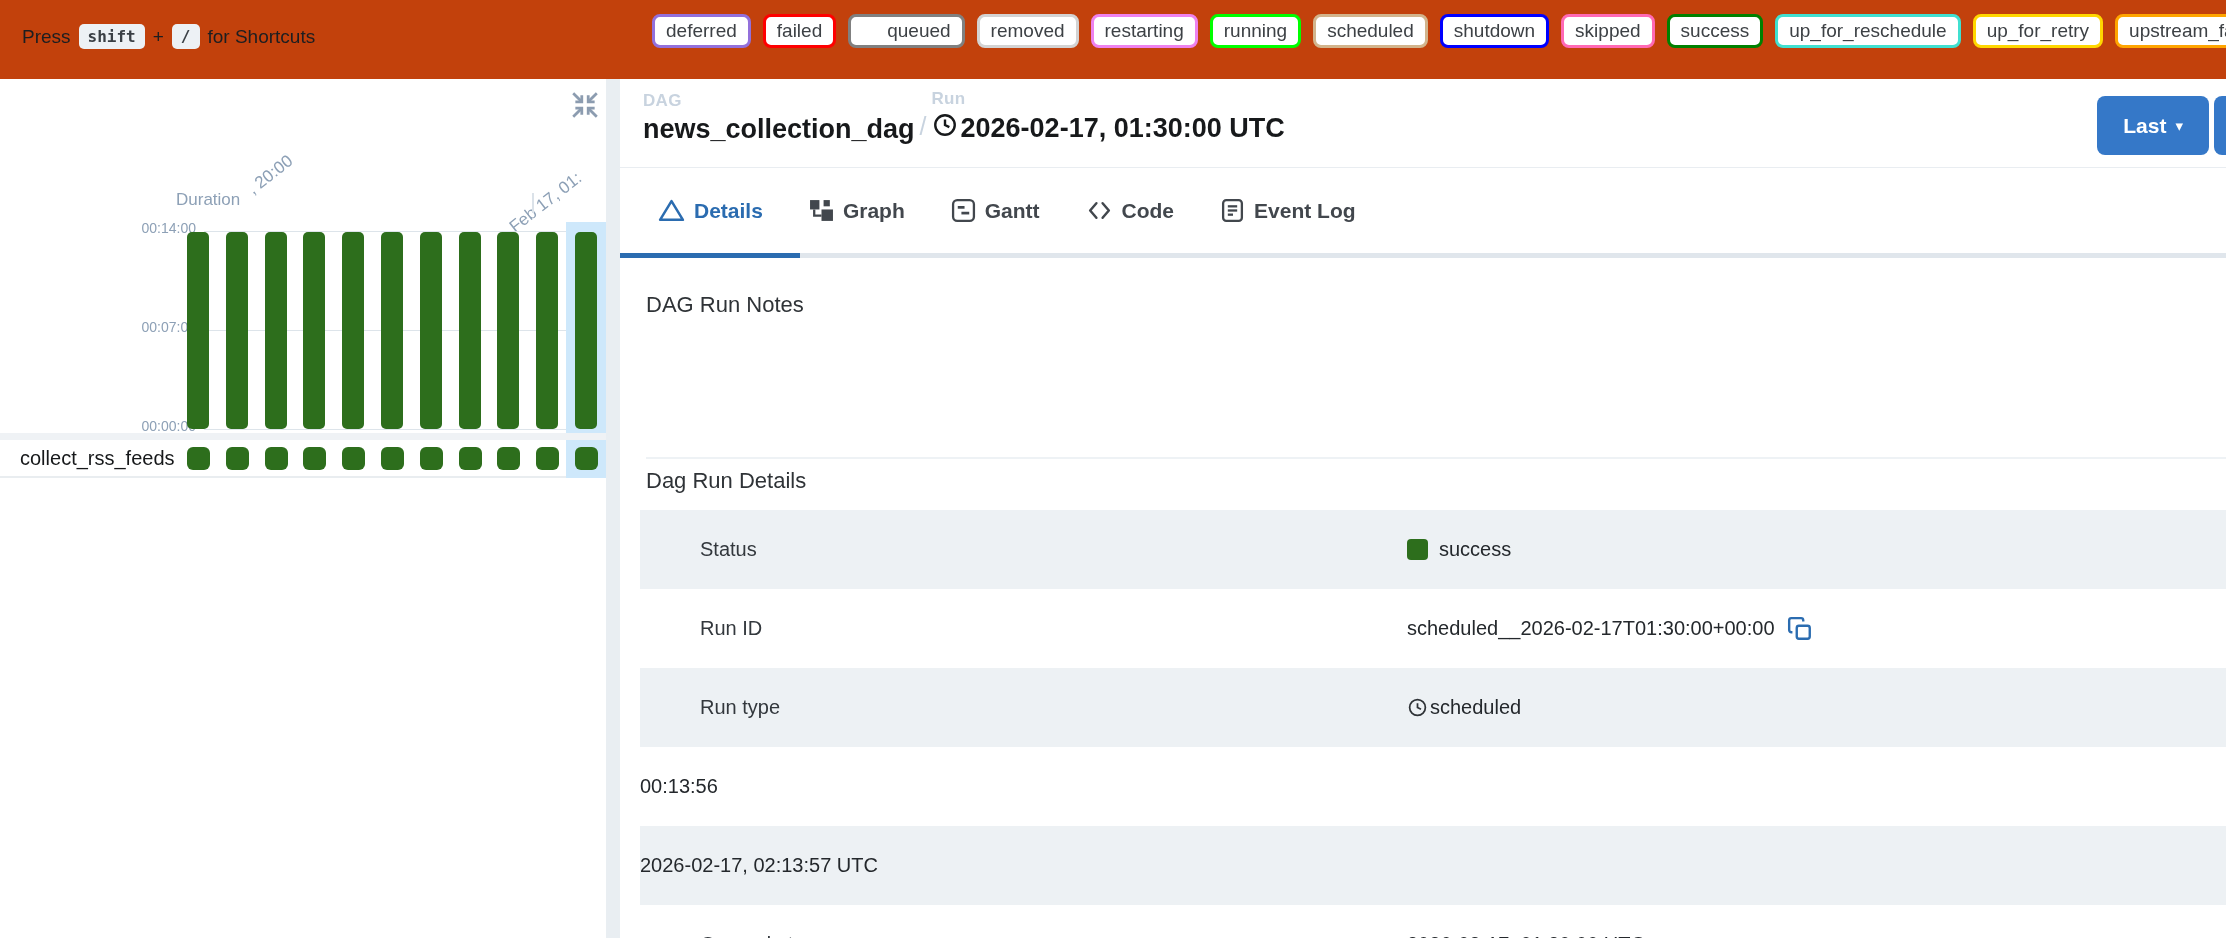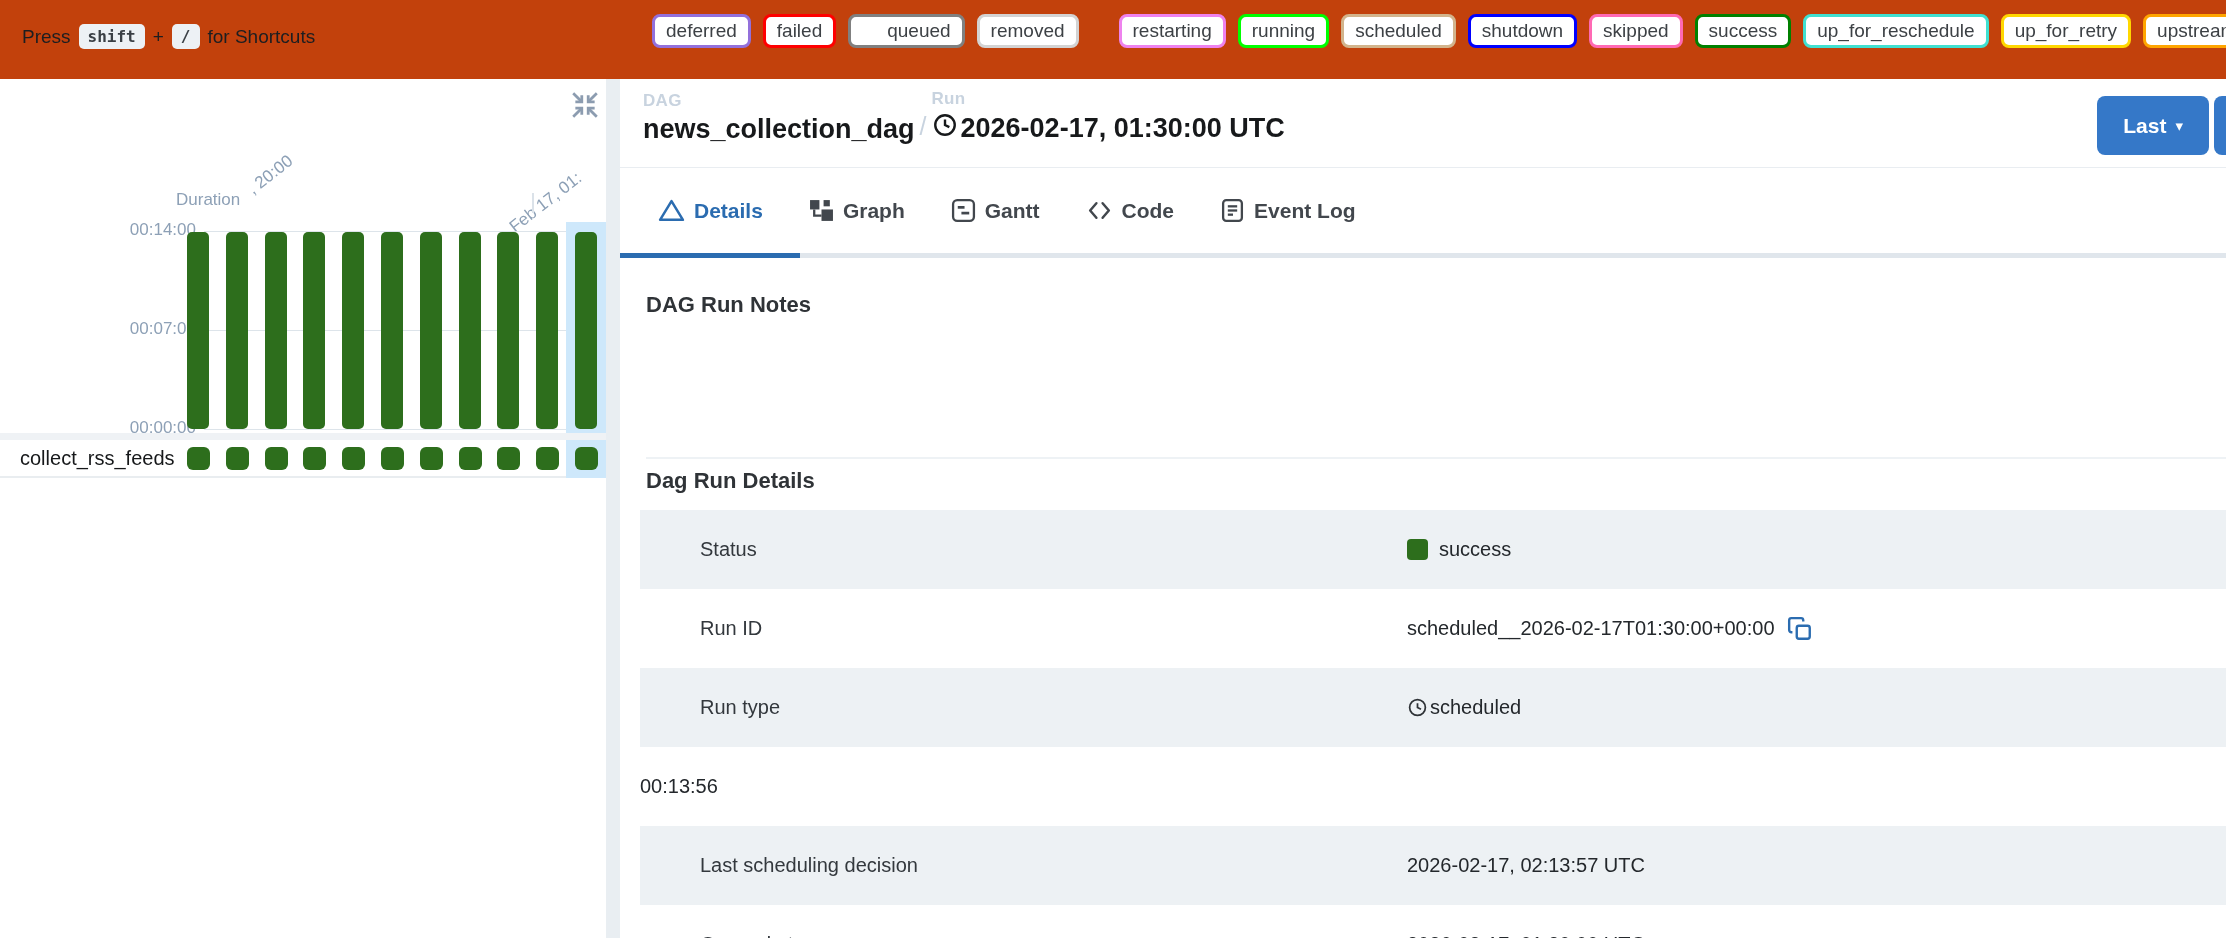--- a/index.html
+++ b/index.html
@@ -20,21 +20,21 @@
   .left-panel { position:absolute; left:0; top:79px; width:606px; height:859px; background:#fff; overflow:hidden; }
   .panel-divider { position:absolute; left:606px; top:79px; width:14px; height:859px; background:#e9eef2; }
   .right-panel { position:absolute; left:620px; top:79px; right:0; bottom:0; background:#fff; overflow:hidden; }
 
   
   .collapse-btn { position:absolute; left:570px; top:11px; width:30px; height:30px; color:#8c9cb0; cursor:pointer; }
   .axis-label { position:absolute; left:176px; top:111px; font-size:17px; color:#8da0b6; }
   .xtick-rot { position:absolute; font-size:17px; color:#8da0b6; transform:rotate(-38deg); transform-origin:left bottom; white-space:nowrap; }
   .xtick-a { left:256px; top:100px; }
   .xtick-b { left:518px; top:138px; }
-  .ytick { position:absolute; left:100px; width:96px; text-align:right; font-size:17px; color:#8da0b6; }
+  .ytick { position:absolute; left:100px; width:96px; text-align:right; font-size:14px; color:#8da0b6; }
   .gridline { position:absolute; left:204px; width:402px; height:0; border-top:1.5px solid #dde4ea; }
   .minor-tick { position:absolute; left:532px; top:114px; width:1.5px; height:20px; background:#dbe2e9; }
   .hl-chart { position:absolute; left:566px; top:143px; width:40px; height:211px; background:#cee8fb; }
   .bars { position:absolute; left:187px; top:152px; width:420px; height:198px; }
   .bar { position:absolute; bottom:0; width:22px; background:#2d6e1c; border-radius:5px; cursor:pointer; }
   .band { position:absolute; left:0; top:354px; width:606px; height:7px; background:#eff2f5; }
   .task-row { position:absolute; left:0; top:361px; width:606px; height:38px; background:#fff; border-bottom:2px solid #e9edf0; }
   .hl-cell { position:absolute; left:566px; top:361px; width:40px; height:38px; background:#cee8fb; }
   .task-label { position:absolute; left:20px; top:368px; font-size:20px; color:#16181a; cursor:pointer; }
   .squares { position:absolute; left:187px; top:368px; height:23px; }
@@ -55,21 +55,21 @@
 
   
   .tabbar { position:absolute; left:0; top:89px; right:0; height:90px; border-bottom:5px solid #e0e6ec;
     display:flex; align-items:center; padding-left:38px; gap:46px; }
   .tab { display:flex; align-items:center; gap:9px; font-size:21px; font-weight:bold; color:#42474d; cursor:pointer; }
   .tab.active { color:#2b6cb0; }
   .tab svg { display:block; }
   .active-underline { position:absolute; left:0; bottom:-5px; width:180px; height:5px; background:#2b6cb0; }
 
   
-  .section-heading { position:absolute; left:26px; font-size:22px; font-weight:bold; color:#2f3337; }
+  .section-heading { position:absolute; left:26px; font-size:22px; font-weight:normal; color:#2f3337; }
   .notes-heading { top:213px; }
   .notes-divider { position:absolute; left:26px; right:0; top:378px; border-top:2px solid #eef2f5; }
   .details-heading { top:389px; }
   .details-table { position:absolute; left:20px; right:0; top:431px; }
   .drow { display:flex; align-items:center; height:79px; }
   .drow.alt { background:#edf1f4; }
   .dlabel { width:767px; padding-left:60px; font-size:20px; color:#33383d; }
   .dvalue { display:flex; align-items:center; font-size:20px; color:#24282c; }
   .status-sq { width:21px; height:21px; border-radius:4px; background:#2d6e1c; margin-right:11px; }
   .copy-btn { margin-left:12px; cursor:pointer; display:flex; }
@@ -83,21 +83,21 @@
     <span class="kbd">shift</span>
     <span>+</span>
     <span class="kbd">/</span>
     <span>for Shortcuts</span>
   </div>
   <div class="legend" id="legend">
       <div class="badge" style="border-color: rgb(147, 112, 219);">deferred</div>
       <div class="badge" style="border-color: rgb(255, 0, 0);">failed</div>
       <div class="badge" style="border-color: rgb(128, 128, 128); padding-left: 36px;">queued</div>
       <div class="badge" style="border-color: rgb(211, 211, 211);">removed</div>
-      <div class="badge" style="border-color: rgb(238, 130, 238); margin-left: 28px;">restarting</div>
+      <div class="badge" style="border-color: rgb(238, 130, 238);">restarting</div>
       <div class="badge" style="border-color: rgb(0, 255, 0);">running</div>
       <div class="badge" style="border-color: rgb(210, 180, 140);">scheduled</div>
       <div class="badge" style="border-color: rgb(0, 0, 255);">shutdown</div>
       <div class="badge" style="border-color: rgb(255, 105, 180);">skipped</div>
       <div class="badge" style="border-color: rgb(0, 128, 0);">success</div>
       <div class="badge" style="border-color: rgb(64, 224, 208);">up_for_reschedule</div>
       <div class="badge" style="border-color: rgb(255, 215, 0);">up_for_retry</div>
       <div class="badge" style="border-color: rgb(255, 165, 0);">upstream_failed</div>
     </div>
 </div>
@@ -282,21 +282,20 @@
               <path d="M12 7 V12 L16 14"></path>
           </svg>
         </span>
         <span>scheduled</span>
       </div>
     </div>
     <div class="drow">
       <div class="dvalue">00:13:56</div>
     </div>
     <div class="drow alt">
-      <div class="dlabel">Last scheduling decision</div>
       <div class="dvalue">2026-02-17, 02:13:57 UTC</div>
     </div>
     <div class="drow">
       <div class="dlabel">Queued at</div>
       <div class="dvalue">2026-02-17, 01:30:00 UTC</div>
     </div>
   </div>
 </div>
 
 </body></html>

